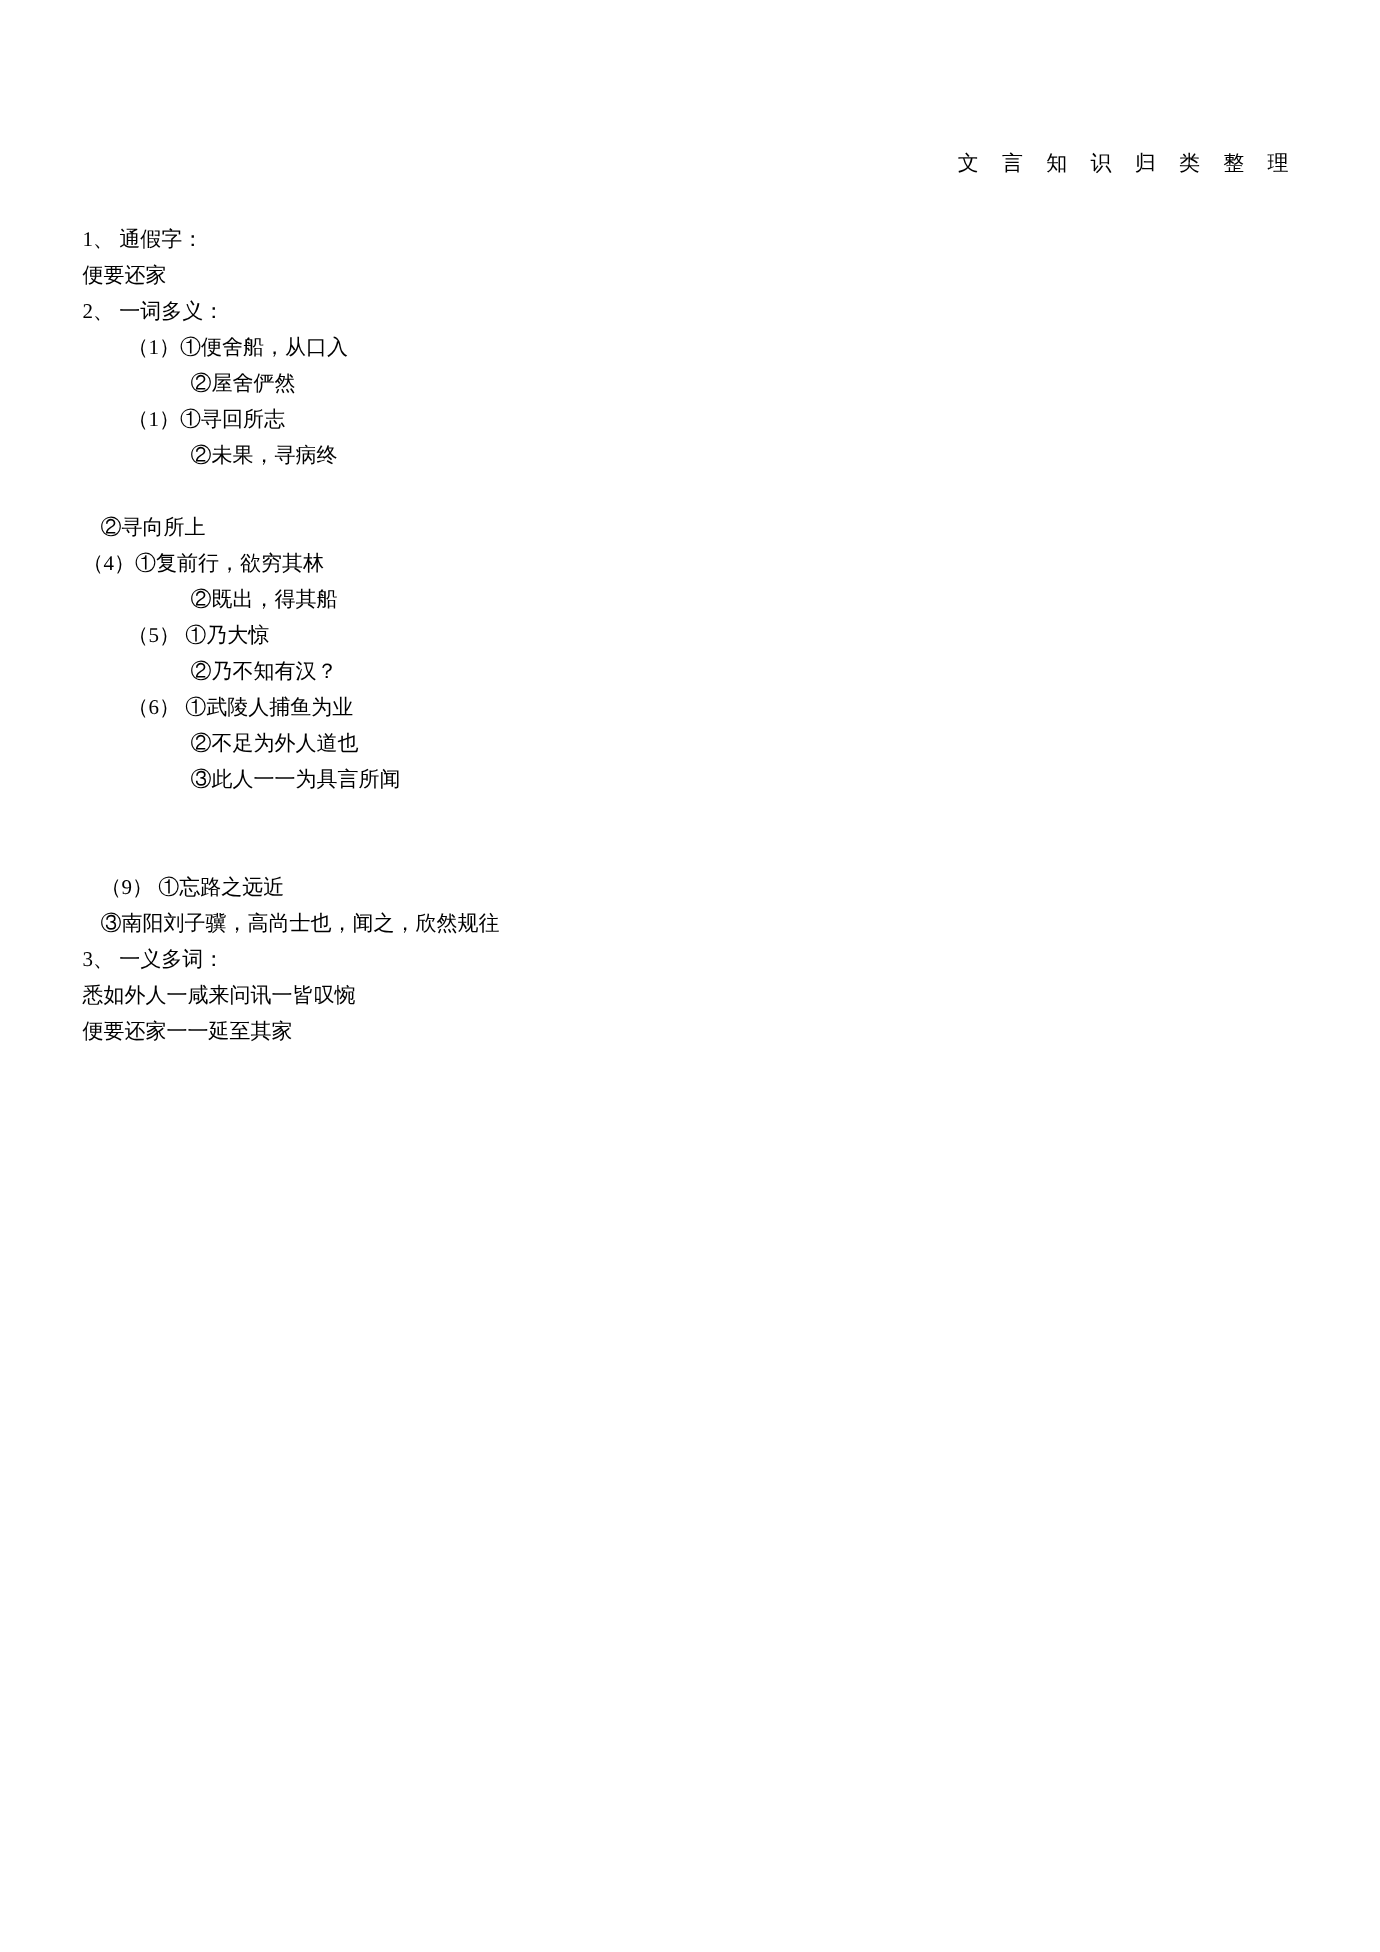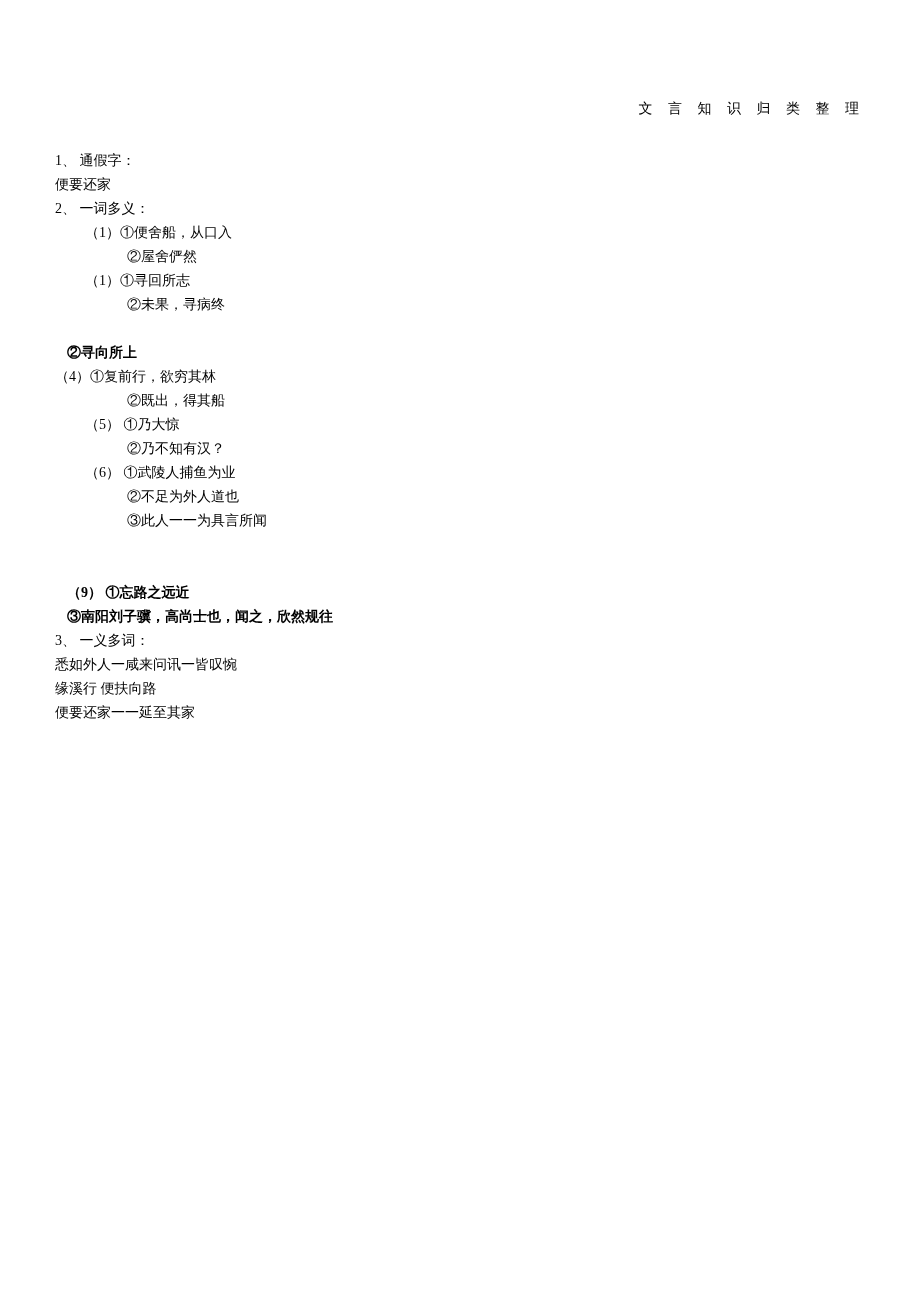--- a/index.html
+++ b/index.html
@@ -40,21 +40,20 @@
       flex-direction: column;
     }
     .col-left {
       width: 320px;
     }
     .col-right {
       flex: 1;
     }
     .right-offset {
       padding-left: 12px;
-      font-weight: bold;
     }
   </style>
 </head>
 <body>
 
 <div class="header-right">文 言 知 识 归 类 整 理</div>
 
 <div class="content">
 
   <div class="line">1、 通假字：</div>
@@ -88,16 +87,15 @@
     <div class="col-right">
       <div class="line" style="height:24px"></div>
       <div class="line" style="height:24px"></div>
       <div class="line right-offset">（9）  ①忘路之远近</div>
       <div class="line indent-2 right-offset">③南阳刘子骥，高尚士也，闻之，欣然规往</div>
     </div>
   </div>
 
   <div class="line">3、 一义多词：</div>
   <div class="line">悉如外人一咸来问讯一皆叹惋</div>
-  <div class="line">缘溪行  便扶向路</div>
   <div class="line">便要还家一一延至其家</div>
 
 </div>
 
 </body></html>

